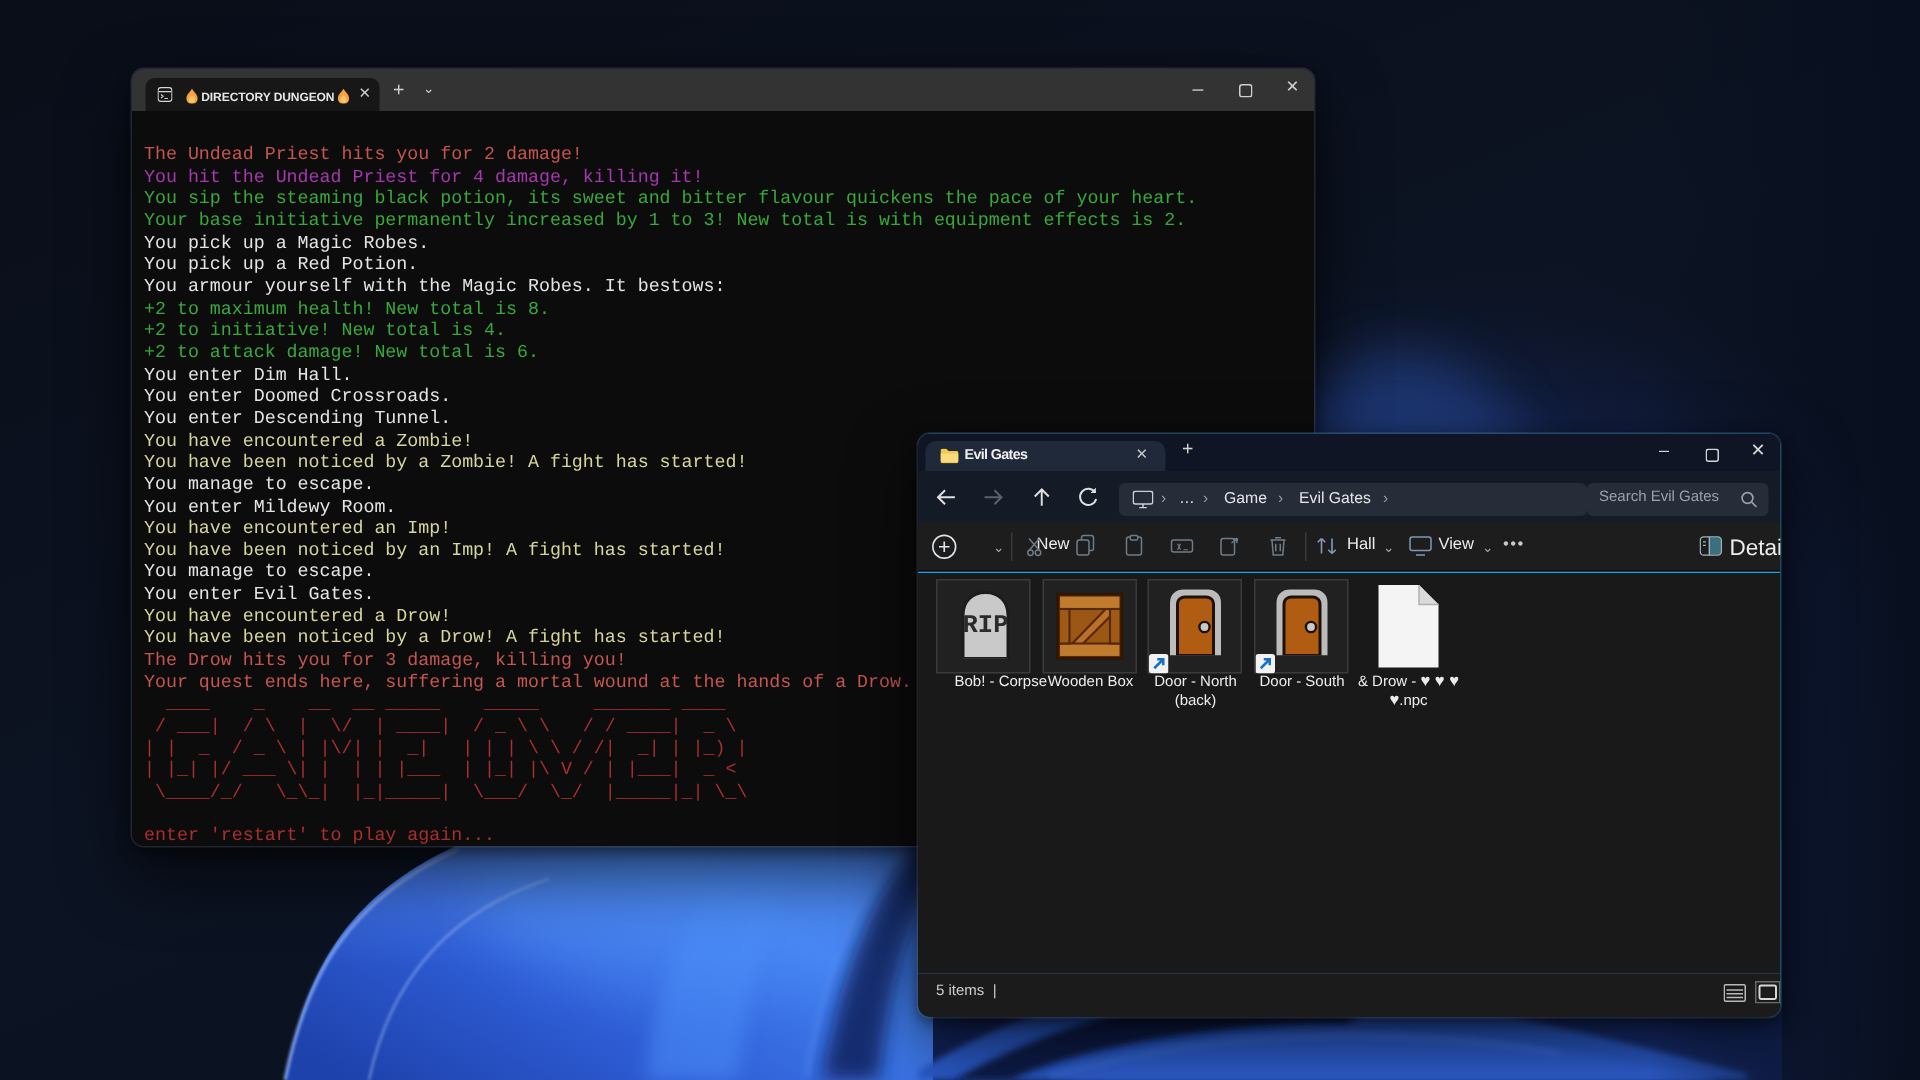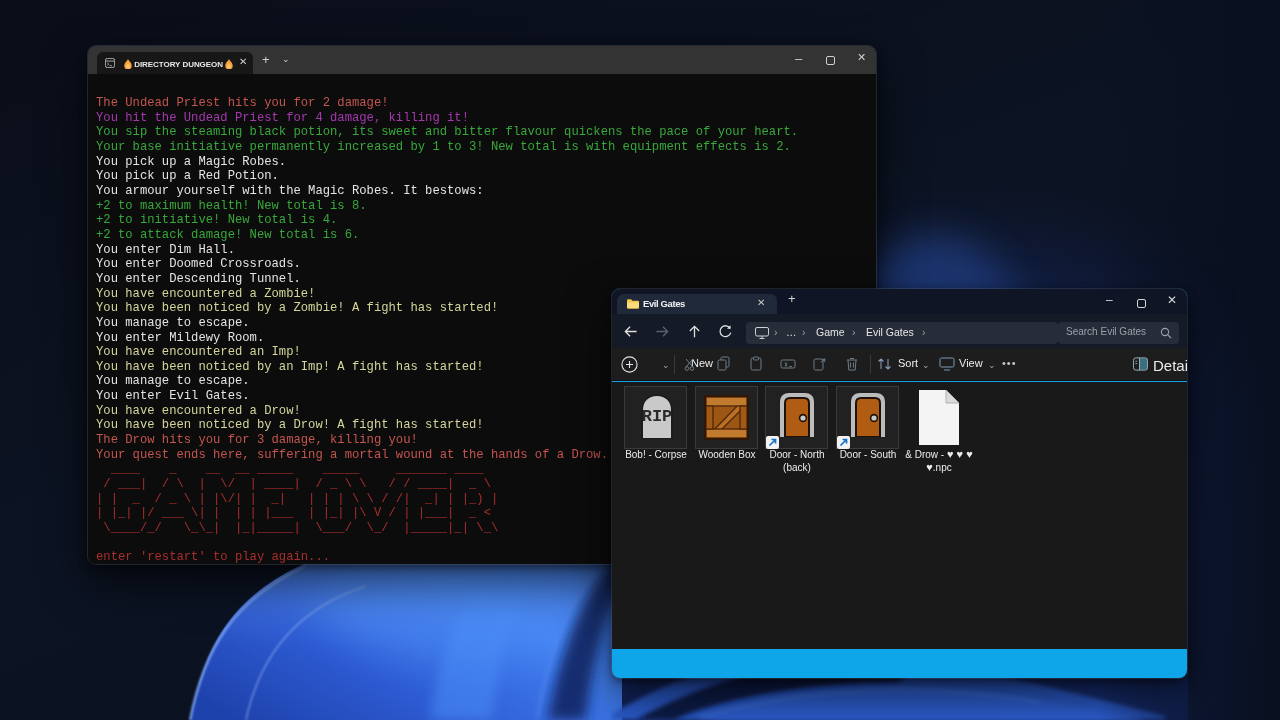--- a/index.html
+++ b/index.html
@@ -264,21 +264,21 @@
           <rect x="2" y="3" width="9" height="11" rx="1.5" fill="none" stroke="#6f7d88"></rect>
           <path d="M9 6 l4 -3 m0 0 l-3 .5 m3 -.5 l-.5 3" stroke="#6f7d88" fill="none"></path>
         </svg>
     <svg class="tool" style="left:232px" width="16" height="16" viewBox="0 0 16 16">
           <path d="M3 4 h10 M4 4 l.8 10 h6.4 l.8 -10 M6 2.5 h4 M6.5 6.5 v5 M9.5 6.5 v5" stroke="#6f7d88" fill="none"></path>
         </svg>
     <div class="tdiv" style="left:258px;"></div>
     <svg class="tool" style="left:265px" width="16" height="16" viewBox="0 0 16 16">
           <path d="M4 13 V3 m0 0 L1.5 5.5 M4 3 l2.5 2.5 M11 3 v10 m0 0 l-2.5 -2.5 M11 13 l2.5 -2.5" stroke="#7f98b8" fill="none" stroke-width="1.1"></path>
         </svg>
-    <span class="tooltx" style="left:286px;">Sort</span>
+    <span class="tooltx" style="left:286px;">Hall</span>
     <span class="toolv" style="left:310px;">⌄</span>
     <svg class="tool" style="left:327px" width="16" height="16" viewBox="0 0 16 16">
           <rect x="1" y="2" width="14" height="9" rx="1.5" fill="none" stroke="#7f98b8"></rect>
           <line x1="5" y1="14" x2="11" y2="14" stroke="#7f98b8"></line>
         </svg>
     <span class="tooltx" style="left:347px;text-align:center;">View</span>
     <span class="toolv" style="left:376px;">⌄</span>
     <span class="tooltx" style="left:390px;color:#c8c8c8;letter-spacing:1px;">•••</span>
     <svg class="tool" style="left:521px;top:9px" width="15" height="14" viewBox="0 0 16 14">
           <rect x="7" y="1" width="8" height="12" fill="#3a6f80"></rect>
@@ -328,20 +328,33 @@
         </svg>
     <svg style="position:absolute;left:225px;top:54px" width="13" height="13" viewBox="0 0 13 13">
           <rect width="13" height="13" rx="2" fill="#f2f2f2"></rect>
           <path d="M3.5 9.5 L9 4 M5.5 3.5 H9.5 V7.5" stroke="#1672c8" stroke-width="1.7" fill="none"></path>
         </svg>
 
     <svg style="position:absolute;left:306px;top:7px" width="42" height="57" viewBox="0 0 42 57">
       <path d="M1 1 H28 L41 14 V56 H1 Z" fill="#f4f4f4"></path>
       <path d="M28 1 L28 14 L41 14" fill="#dadada" stroke="#b0b0b0" stroke-width="1"></path>
     </svg>
-    <div class="ilabel" style="left:2px;top:66px;width:84px;">Bob! - Corpse</div>
+    <div class="ilabel" style="left:2px;top:66px;width:84px;text-align:right;">Bob! - Corpse</div>
     <div class="ilabel" style="left:73px;top:66px;width:84px;">Wooden Box</div>
     <div class="ilabel" style="left:143px;top:66px;width:84px;">Door - North<br>(back)</div>
     <div class="ilabel" style="left:214px;top:66px;width:84px;">Door - South</div>
     <div class="ilabel" style="left:283px;top:66px;width:88px;">&amp; Drow - <span style="font-size:11px;">♥ ♥ ♥<br>♥</span>.npc</div>
   </div>
+  <div id="estatus">
+    <span style="position:absolute;left:12px;top:6px;font-size:10px;color:#cccccc;">5 items&nbsp;&nbsp;|</span>
+    <svg style="position:absolute;left:537px;top:7px" width="15" height="12" viewBox="0 0 15 12">
+          <rect x=".5" y=".5" width="14" height="11" rx="1" fill="none" stroke="#b9b9b9"></rect>
+          <line x1="2" y1="4" x2="13" y2="4" stroke="#b9b9b9"></line>
+          <line x1="2" y1="6.5" x2="13" y2="6.5" stroke="#b9b9b9"></line>
+          <line x1="2" y1="9" x2="13" y2="9" stroke="#b9b9b9"></line>
+        </svg>
+    <svg style="position:absolute;left:558px;top:5px" width="17" height="15" viewBox="0 0 17 15">
+          <rect x=".5" y=".5" width="16" height="14" fill="none" stroke="#6b6b6b"></rect>
+          <rect x="3" y="3" width="11" height="9" rx="1" fill="none" stroke="#d8d8d8" stroke-width="1.3"></rect>
+        </svg>
+  </div>
 </div>
 </div>
 
 </body></html>

